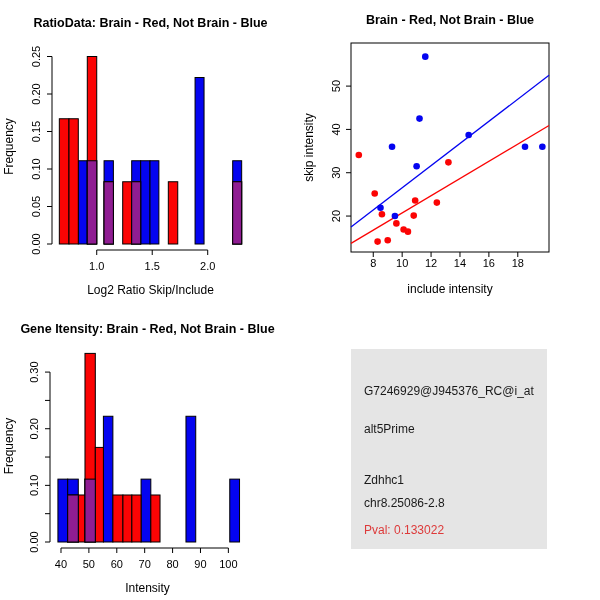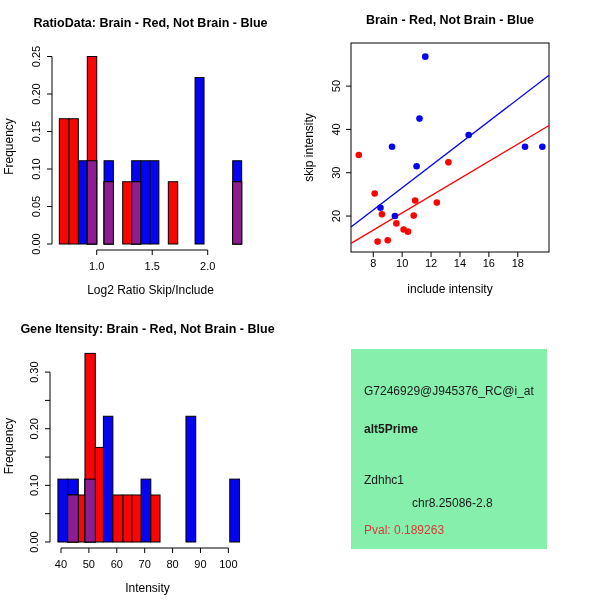--- a/index.html
+++ b/index.html
@@ -152,20 +152,20 @@
       <text x="172.57939914163092" y="268" text-anchor="middle" font-size="11px" fill="#000">80</text>
       <line x1="200.47639484978544" y1="248" x2="200.47639484978544" y2="253" stroke="#000000" stroke-width="1"></line>
       <text x="200.47639484978544" y="268" text-anchor="middle" font-size="11px" fill="#000">90</text>
       <line x1="228.37339055793993" y1="248" x2="228.37339055793993" y2="253" stroke="#000000" stroke-width="1"></line>
       <text x="228.37339055793993" y="268" text-anchor="middle" font-size="11px" fill="#000">100</text>
       <text x="147.5" y="292" text-anchor="middle" font-size="12px" fill="#000">Intensity</text>
       <text x="13" y="146" text-anchor="middle" font-size="12px" fill="#000" transform="rotate(-90 13 146)">Frequency</text>
       <text x="147.5" y="33" text-anchor="middle" font-size="12.5px" fill="#000" font-weight="bold">Gene Itensity: Brain - Red, Not Brain - Blue</text>
     </svg>
 
-  <div id="info-panel" class="info" style="background: #86efac; text-align: right;">
+  <div id="info-panel" class="info" style="background: #e5e5e5; text-align: right;">
     <div class="info-line" style="top: 35px; color: rgb(26, 26, 26);">G7246929@J945376_RC@i_at</div>
-    <div class="info-line" style="top: 73px; color: rgb(26, 26, 26); font-weight: bold;">alt5Prime</div>
+    <div class="info-line" style="top: 73px; color: rgb(26, 26, 26);">alt5Prime</div>
     <div class="info-line" style="top: 124px; color: rgb(26, 26, 26);">Zdhhc1</div>
-    <div class="info-line" style="top: 147px; color: rgb(26, 26, 26); margin-left: 48px;">chr8.25086-2.8</div>
-    <div class="info-line" style="top: 174px; color: rgb(221, 58, 58);">Pval: 0.189263</div>
+    <div class="info-line" style="top: 147px; color: rgb(26, 26, 26);">chr8.25086-2.8</div>
+    <div class="info-line" style="top: 174px; color: rgb(221, 58, 58);">Pval: 0.133022</div>
   </div>
 </div>
 
 </body></html>

